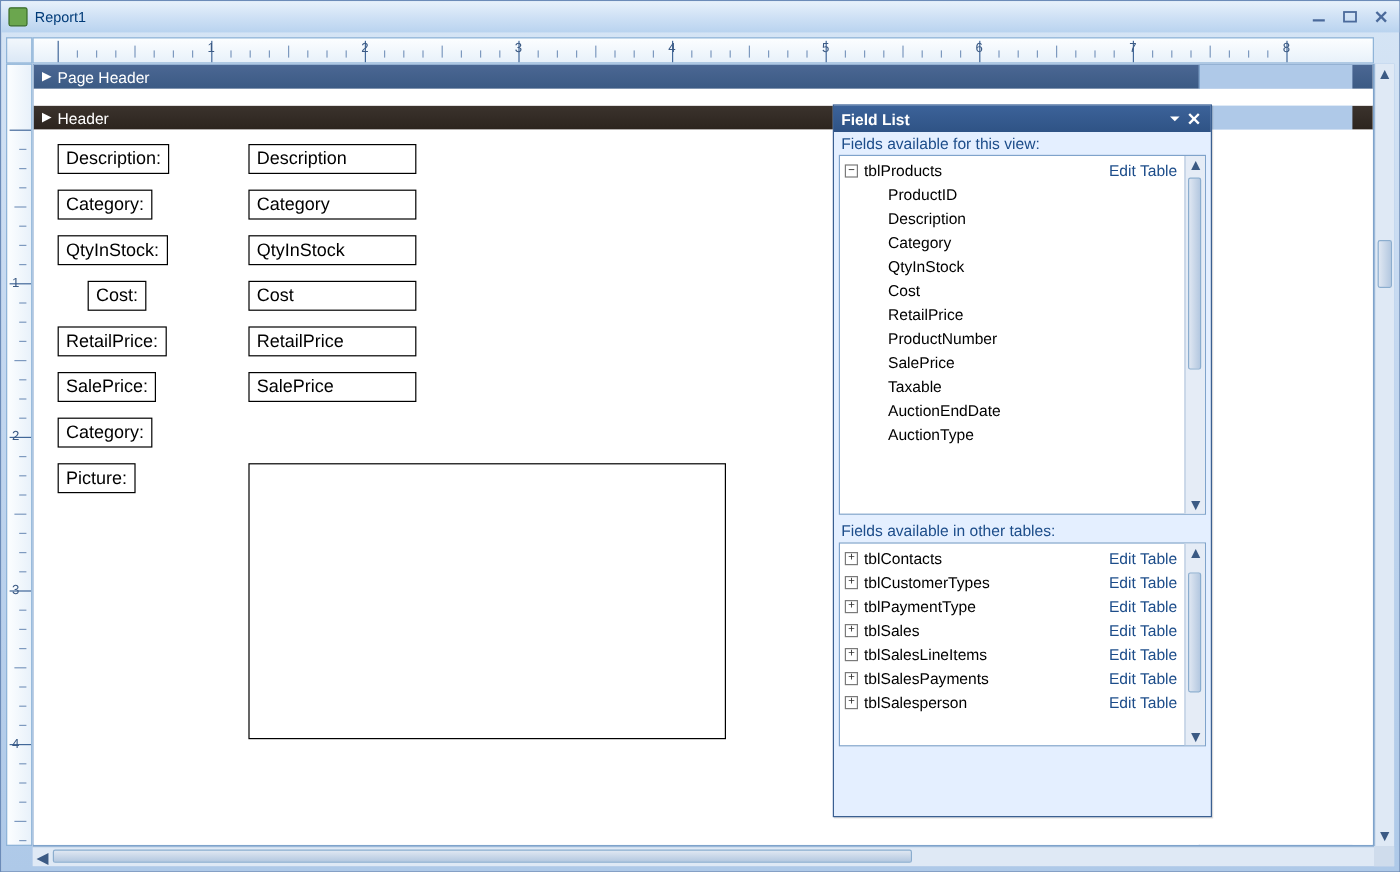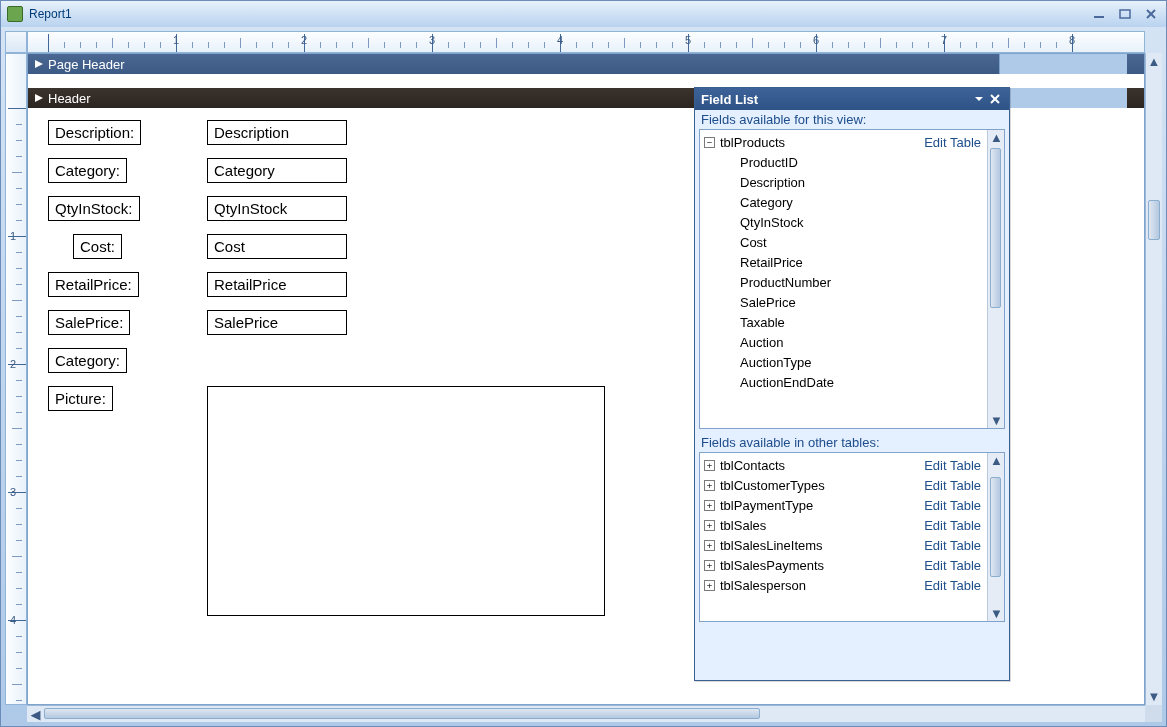--- a/index.html
+++ b/index.html
@@ -506,31 +506,26 @@
             <span class="name">SalePrice</span>
           </div>
           <div class="fl-row">
             <span class="indent"></span>
             <span class="indent"></span>
             <span class="name">Taxable</span>
           </div>
           <div class="fl-row">
             <span class="indent"></span>
             <span class="indent"></span>
-            <span class="name">Auction</span>
+            <span class="name">AuctionEndDate</span>
           </div>
           <div class="fl-row">
             <span class="indent"></span>
             <span class="indent"></span>
             <span class="name">AuctionType</span>
-          </div>
-          <div class="fl-row">
-            <span class="indent"></span>
-            <span class="indent"></span>
-            <span class="name">AuctionEndDate</span>
           </div>
         </div>
       <div class="fl-scroll">
         <div class="arrow-top">▲</div>
         <div class="thumb" style="top:18px; height:160px;"></div>
         <div class="arrow-bot">▼</div>
       </div>
     </div>
 
     <div class="fl-caption">Fields available in other tables:</div>

